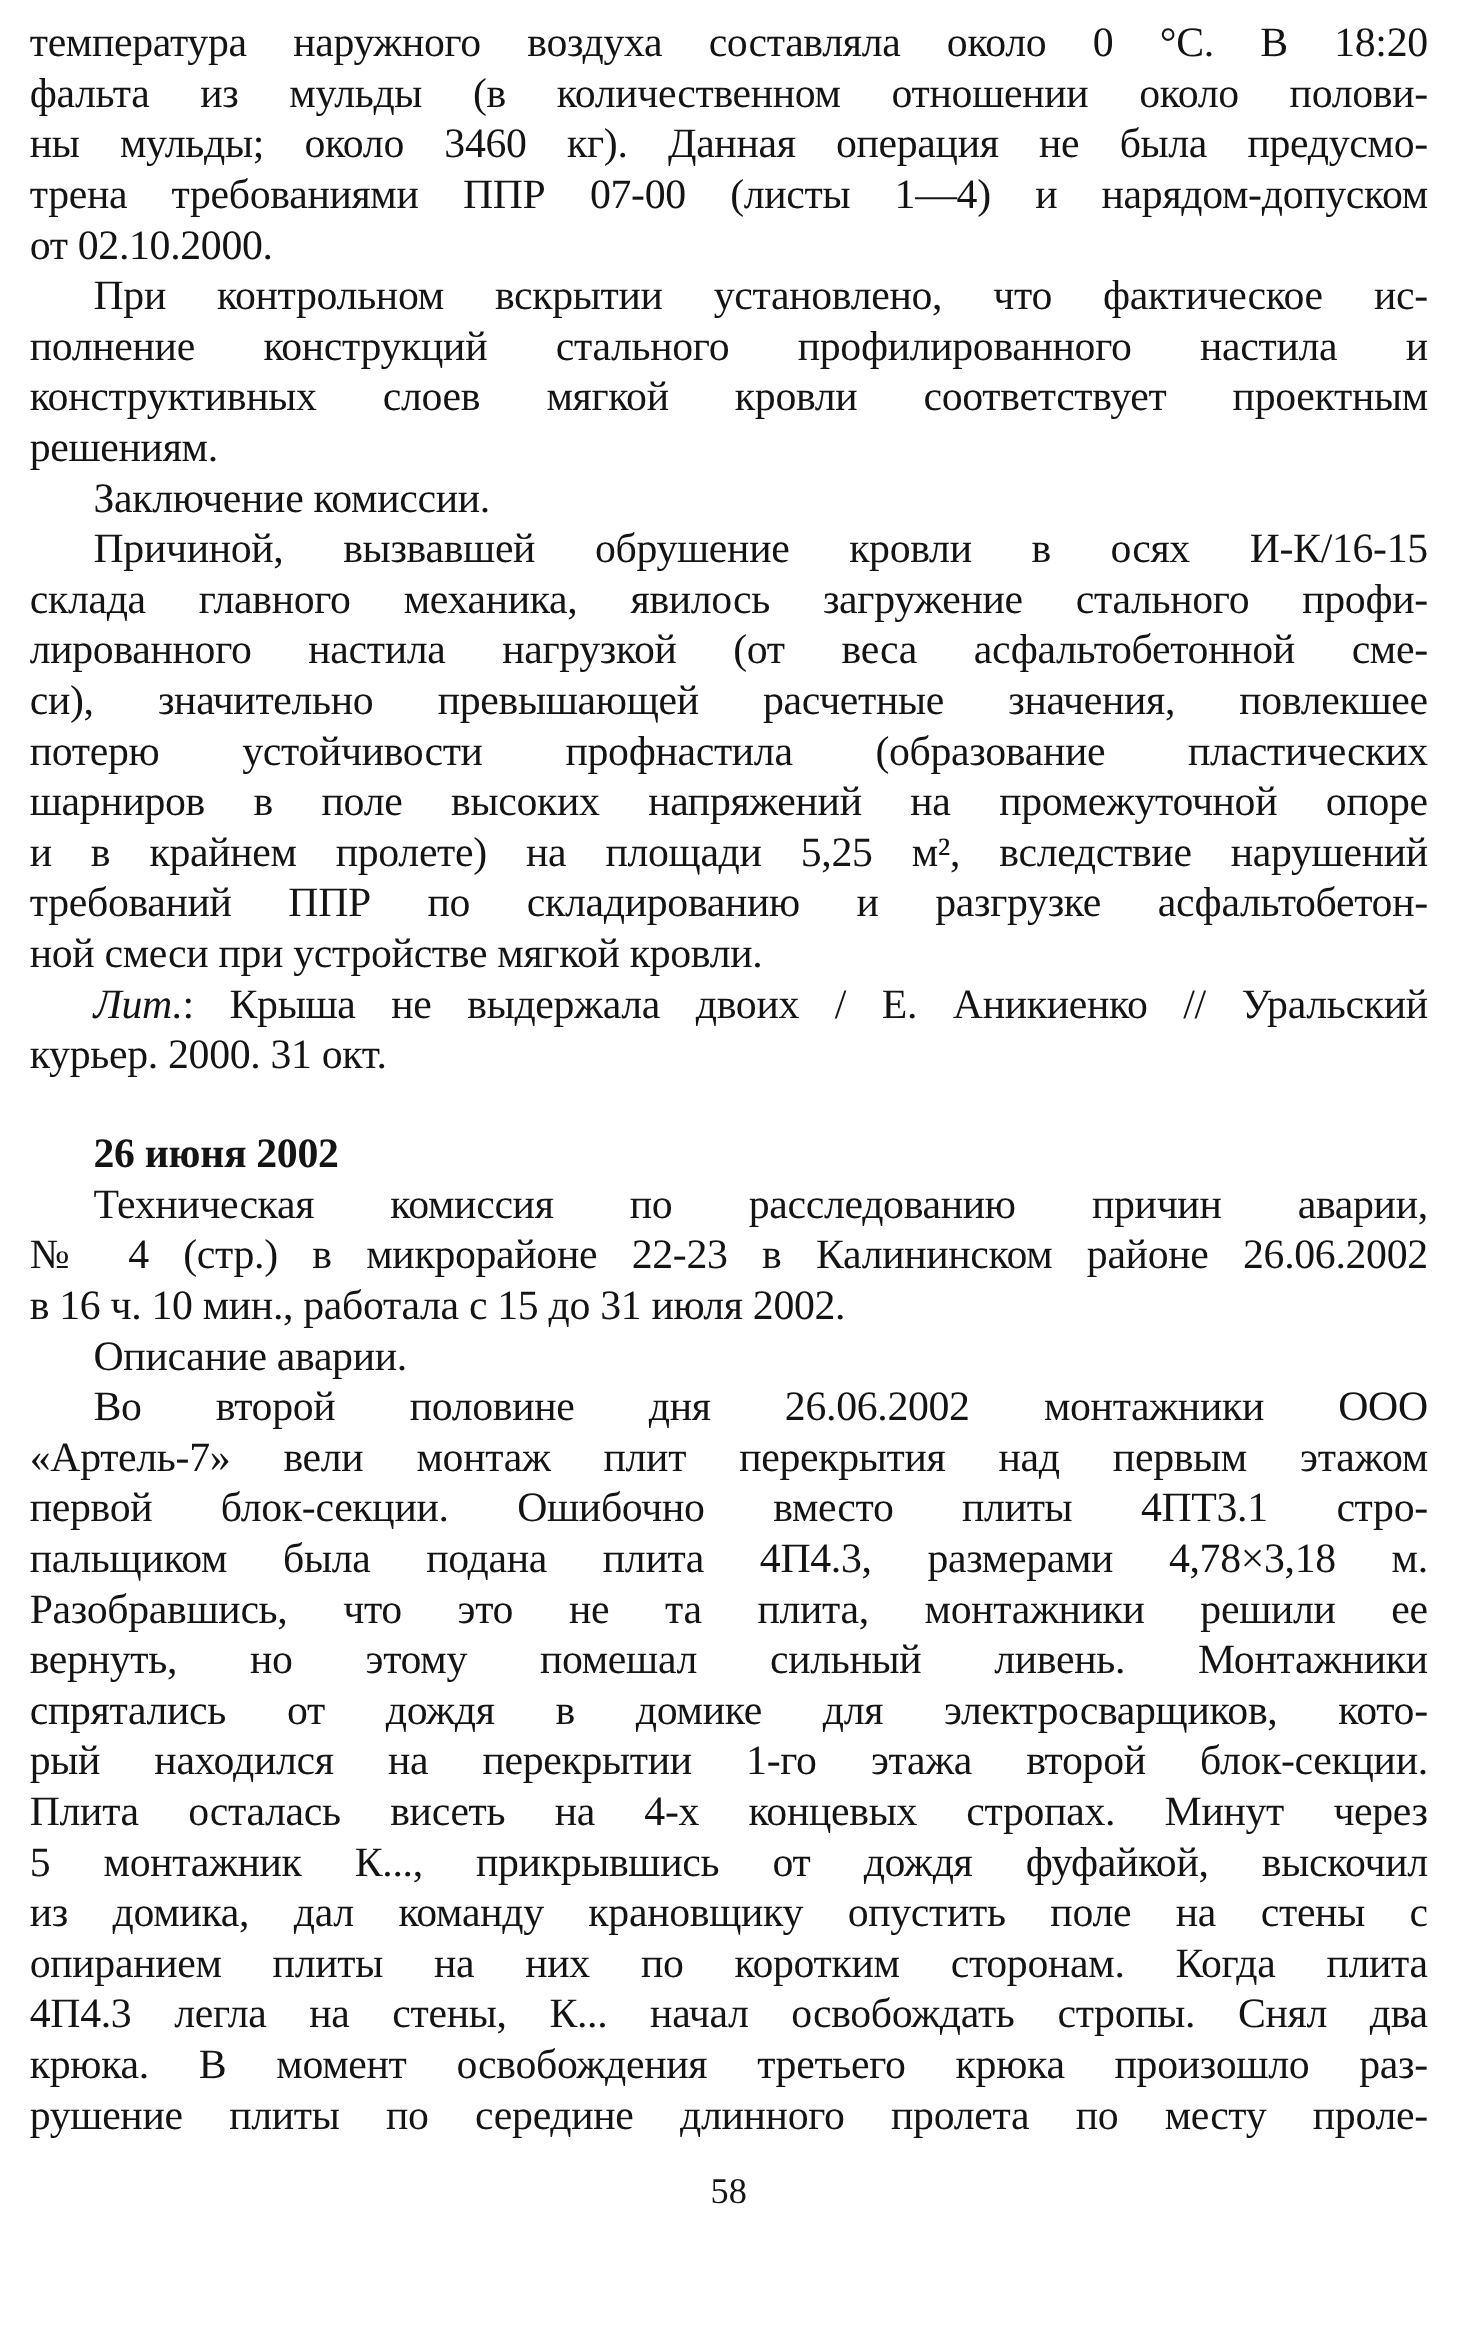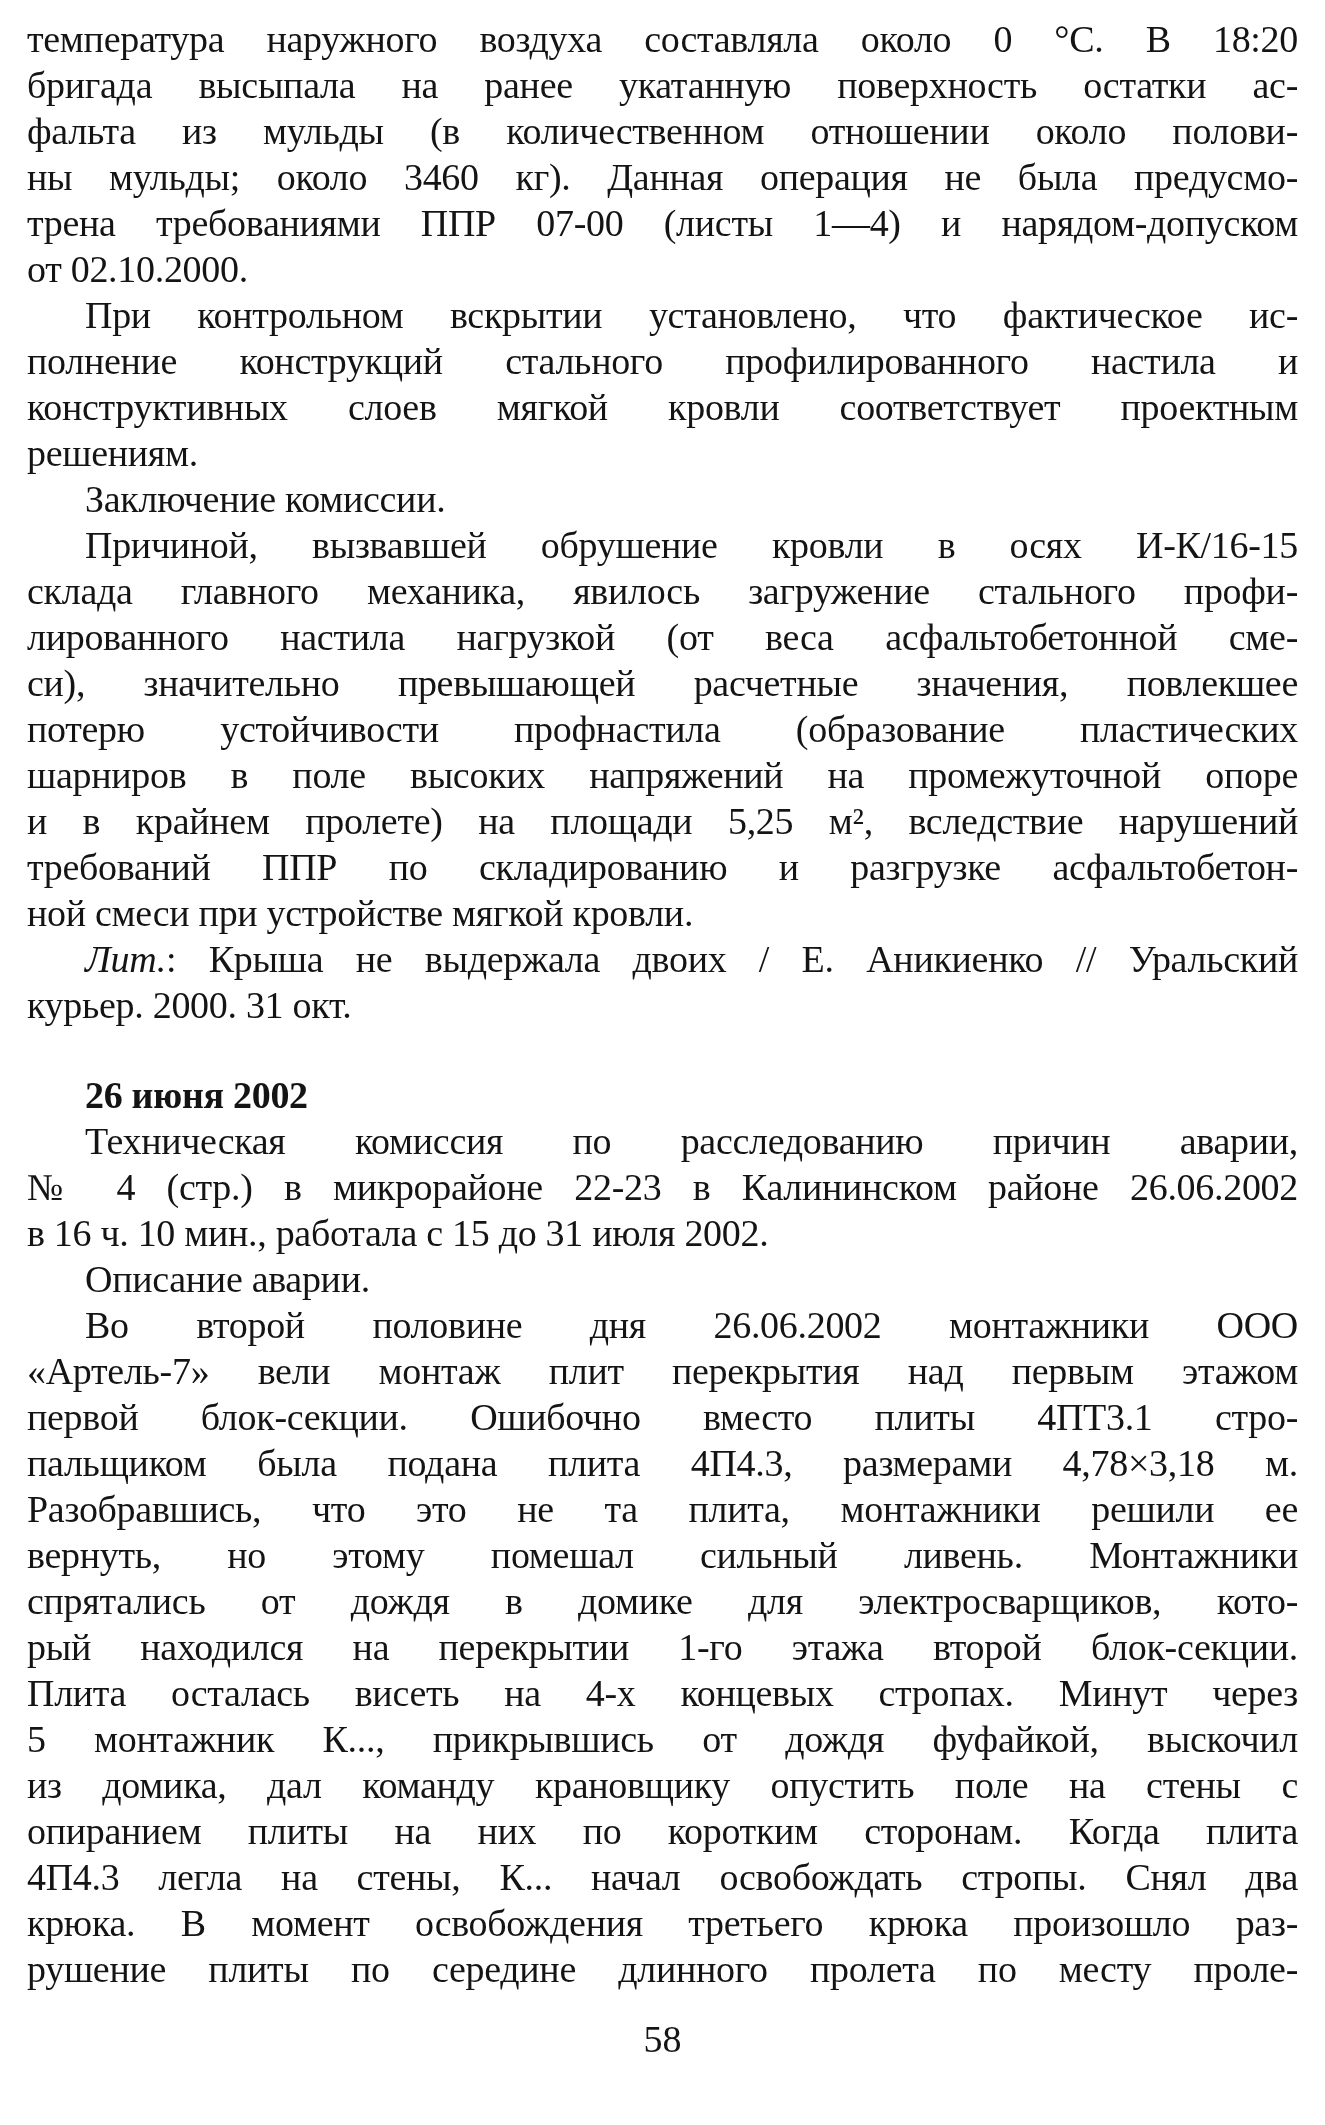--- a/index.html
+++ b/index.html
@@ -43,31 +43,30 @@
   }
   .line.gap {
     margin-top: 44px;
   }
   .ital-prefix {
     font-style: italic;
   }
   .page-number {
     margin-top: 24px;
     text-align: center;
-    font-size: 38px;
+    font-size: 33px;
     line-height: 46px;
   }
 </style>
 </head>
 <body>
 
 <div class="page">
   <div>
       <div class="line just">температура наружного воздуха составляла около 0 °С. В 18:20</div>
-      <div class="line just">бригада высыпала на ранее укатанную поверхность остатки ас-</div>
       <div class="line just">фальта из мульды (в количественном отношении около полови-</div>
       <div class="line just">ны мульды; около 3460 кг). Данная операция не была предусмо-</div>
       <div class="line just">трена требованиями ППР 07-00 (листы 1—4) и нарядом-допуском</div>
       <div class="line">от 02.10.2000.</div>
       <div class="line just ind">При контрольном вскрытии установлено, что фактическое ис-</div>
       <div class="line just">полнение конструкций стального профилированного настила и</div>
       <div class="line just">конструктивных слоев мягкой кровли соответствует проектным</div>
       <div class="line">решениям.</div>
       <div class="line ind ital">Заключение комиссии.</div>
       <div class="line just ind">Причиной, вызвавшей обрушение кровли в осях И-К/16-15</div>

